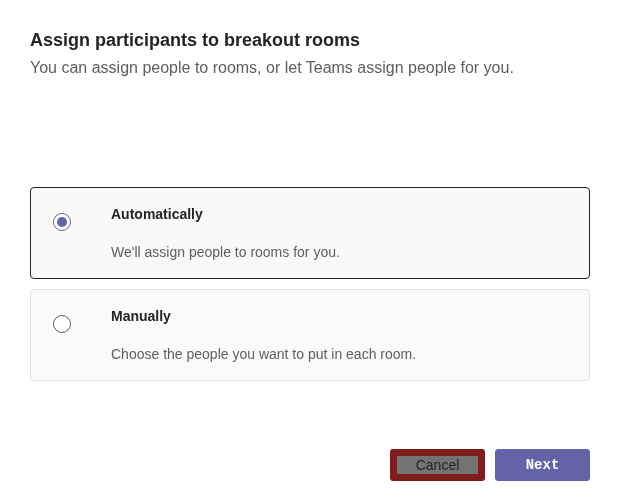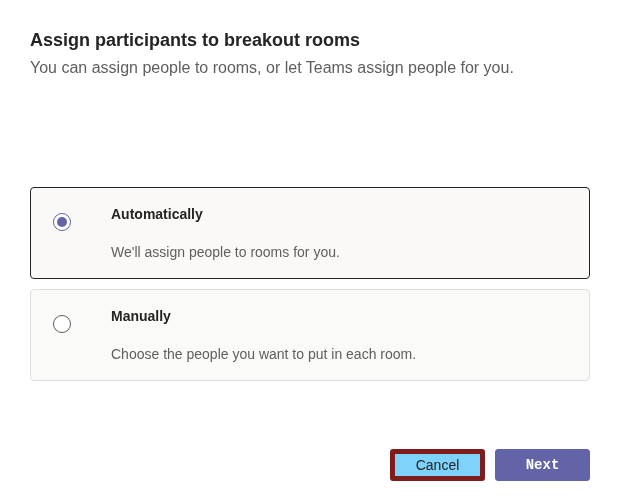--- a/index.html
+++ b/index.html
@@ -104,22 +104,22 @@
       padding: 0 18px;
       font-size: 14px;
       font-family: inherit;
       border-radius: 3px;
       cursor: pointer;
       display: inline-flex;
       align-items: center;
       justify-content: center;
     }
     .btn-secondary {
-      background: #7dd3fc;
-      border: 5px solid #7f1d1d;
+      background: #737373;
+      border: 7px solid #7f1d1d;
       color: #252423;
     }
     .btn-primary {
       background: #6264a7;
       border: 1px solid #6264a7;
       color: #ffffff;
       font-weight: 600;
       font-family: Liberation Mono, monospace;
     }
   </style>

